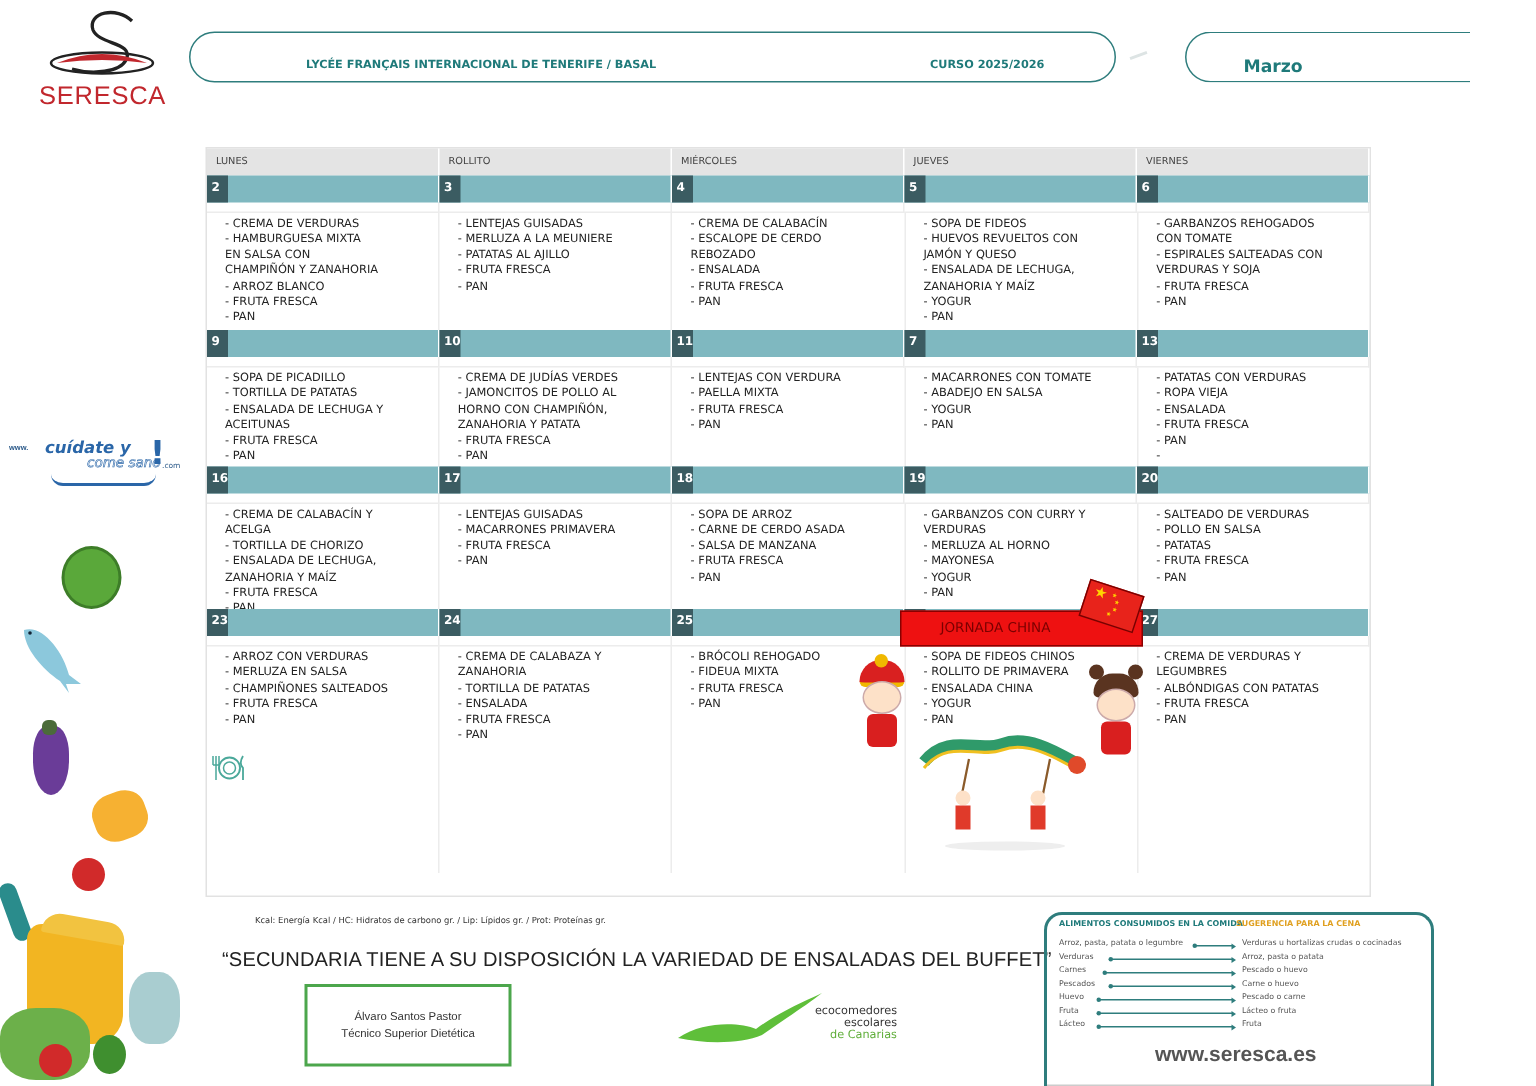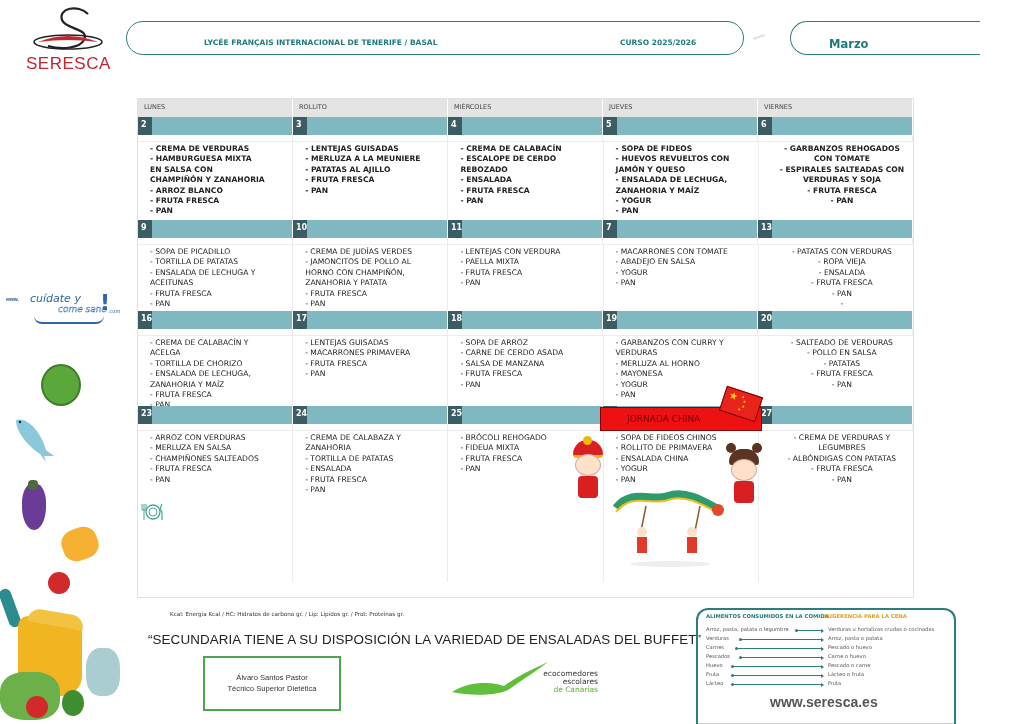--- a/index.html
+++ b/index.html
@@ -23,24 +23,24 @@
   .dayhead-row { display: flex; height: 18px; background: #e4e4e4; }
   .dayhead { flex: 1; font-size: 6.5px; color: #444; padding: 4px 0 0 6px; border-right: 1px solid #fff; }
   .week { position: relative; }
   .numrow { display: flex; height: 18px; }
   .numcell { flex: 1; background: #7fb8c0; border-right: 1px solid #fff; position: relative; }
   .num { position: absolute; left: 0; top: 0; width: 14px; height: 18px; background: #3b5c62; color: #fff; font-size: 8px; font-weight: bold; padding: 3px 0 0 3px; }
   .gaprow { display: flex; height: 7px; }
   .gaprow div { flex: 1; border-right: 1px solid #ececec; border-bottom: 1px solid #ececec; }
   .menurow { display: flex; }
   .menucell { flex: 1; border-right: 1px solid #ececec; padding: 2px 0 0 12px; position: relative; }
-  .menucell:last-child { border-right: none; text-align: center; }
+  .menucell:last-child { border-right: none; }
   .item { font-size: 7.6px; line-height: 10.4px; color: #222; white-space: pre-line; }
 
-  .w1 .menurow { height: 78px; font-weight: bold; }
+  .w1 .menurow { height: 78px; }
   .w2 .menurow { height: 66px; }
   .w3 .menurow { height: 70px; }
   .w4 .menurow { height: 151px; }
 
   
   .jornada { position: absolute; left: 600px; top: 407px; width: 162px; height: 24px; background: #ee1111; border: 1px solid #8a0000; color: #7a0000; font-size: 9px; padding: 6px 0 0 26px; }
   .flag { position: absolute; left: 722px; top: 391px; width: 38px; height: 26px; background: #e8231b; transform: rotate(18deg); border: 1px solid #7a0000; }
   .flag .star { position: absolute; left: 4px; top: 2px; color: #ffd400; font-size: 10px; line-height: 10px; }
   .flag .s2 { position: absolute; color: #ffd400; font-size: 4px; }
 
@@ -50,21 +50,21 @@
   .kid .face { position: absolute; left: 5px; top: 18px; width: 26px; height: 22px; background: #fde1c8; border-radius: 50%; border: 1px solid #caa; }
   .kid .body { position: absolute; left: 8px; top: 40px; width: 20px; height: 22px; background: #d91f1f; border-radius: 4px; }
   .kid .hair { position: absolute; left: 3px; top: 8px; width: 30px; height: 16px; background: #5a3420; border-radius: 15px 15px 4px 4px; }
   .kid .bun { position: absolute; top: 2px; width: 10px; height: 10px; background: #5a3420; border-radius: 50%; }
 
   .dragon { position: absolute; left: 612px; top: 488px; width: 116px; height: 80px; }
 
   
   .cuidate { position: absolute; left: 6px; top: 292px; width: 112px; height: 34px; }
   .cuidate .www { position: absolute; left: 0; top: 4px; font-size: 5px; color: #2c5a8a; }
-  .cuidate .t1 { position: absolute; left: 24px; top: 0; font-size: 11px; font-weight: normal; font-style: italic; color: #2a66a8; }
+  .cuidate .t1 { position: absolute; left: 24px; top: 0; font-size: 11px; font-weight: bold; font-style: italic; color: #2a66a8; }
   .cuidate .t2 { position: absolute; left: 52px; top: 12px; font-size: 9px; font-style: italic; color: #fff; -webkit-text-stroke: 0.4px #2a66a8; }
   .cuidate .ex { position: absolute; left: 94px; top: 0; font-size: 22px; font-weight: bold; color: #2a66a8; line-height: 22px; }
   .cuidate .com { position: absolute; left: 102px; top: 16px; font-size: 5px; color: #2c5a8a; }
   .cuidate .swoosh { position: absolute; left: 28px; top: 24px; width: 70px; height: 8px; border-bottom: 2px solid #2a66a8; border-radius: 0 0 40px 40px; }
 
   .lettuce { position: absolute; left: 41px; top: 364px; width: 40px; height: 42px; background: #5aa83a; border-radius: 50%; border: 2px solid #3d7d28; }
   .fish { position: absolute; left: 14px; top: 416px; width: 44px; height: 48px; }
   .eggplant { position: absolute; left: 22px; top: 484px; width: 24px; height: 46px; background: #6a3c98; border-radius: 40% 40% 50% 50%; }
   .eggplant::before { content: ""; position: absolute; left: 6px; top: -4px; width: 10px; height: 10px; background: #4b6b3a; border-radius: 40%; }
   .pepper { position: absolute; left: 62px; top: 528px; width: 36px; height: 32px; background: #f6b132; border-radius: 40%; transform: rotate(-20deg); }

